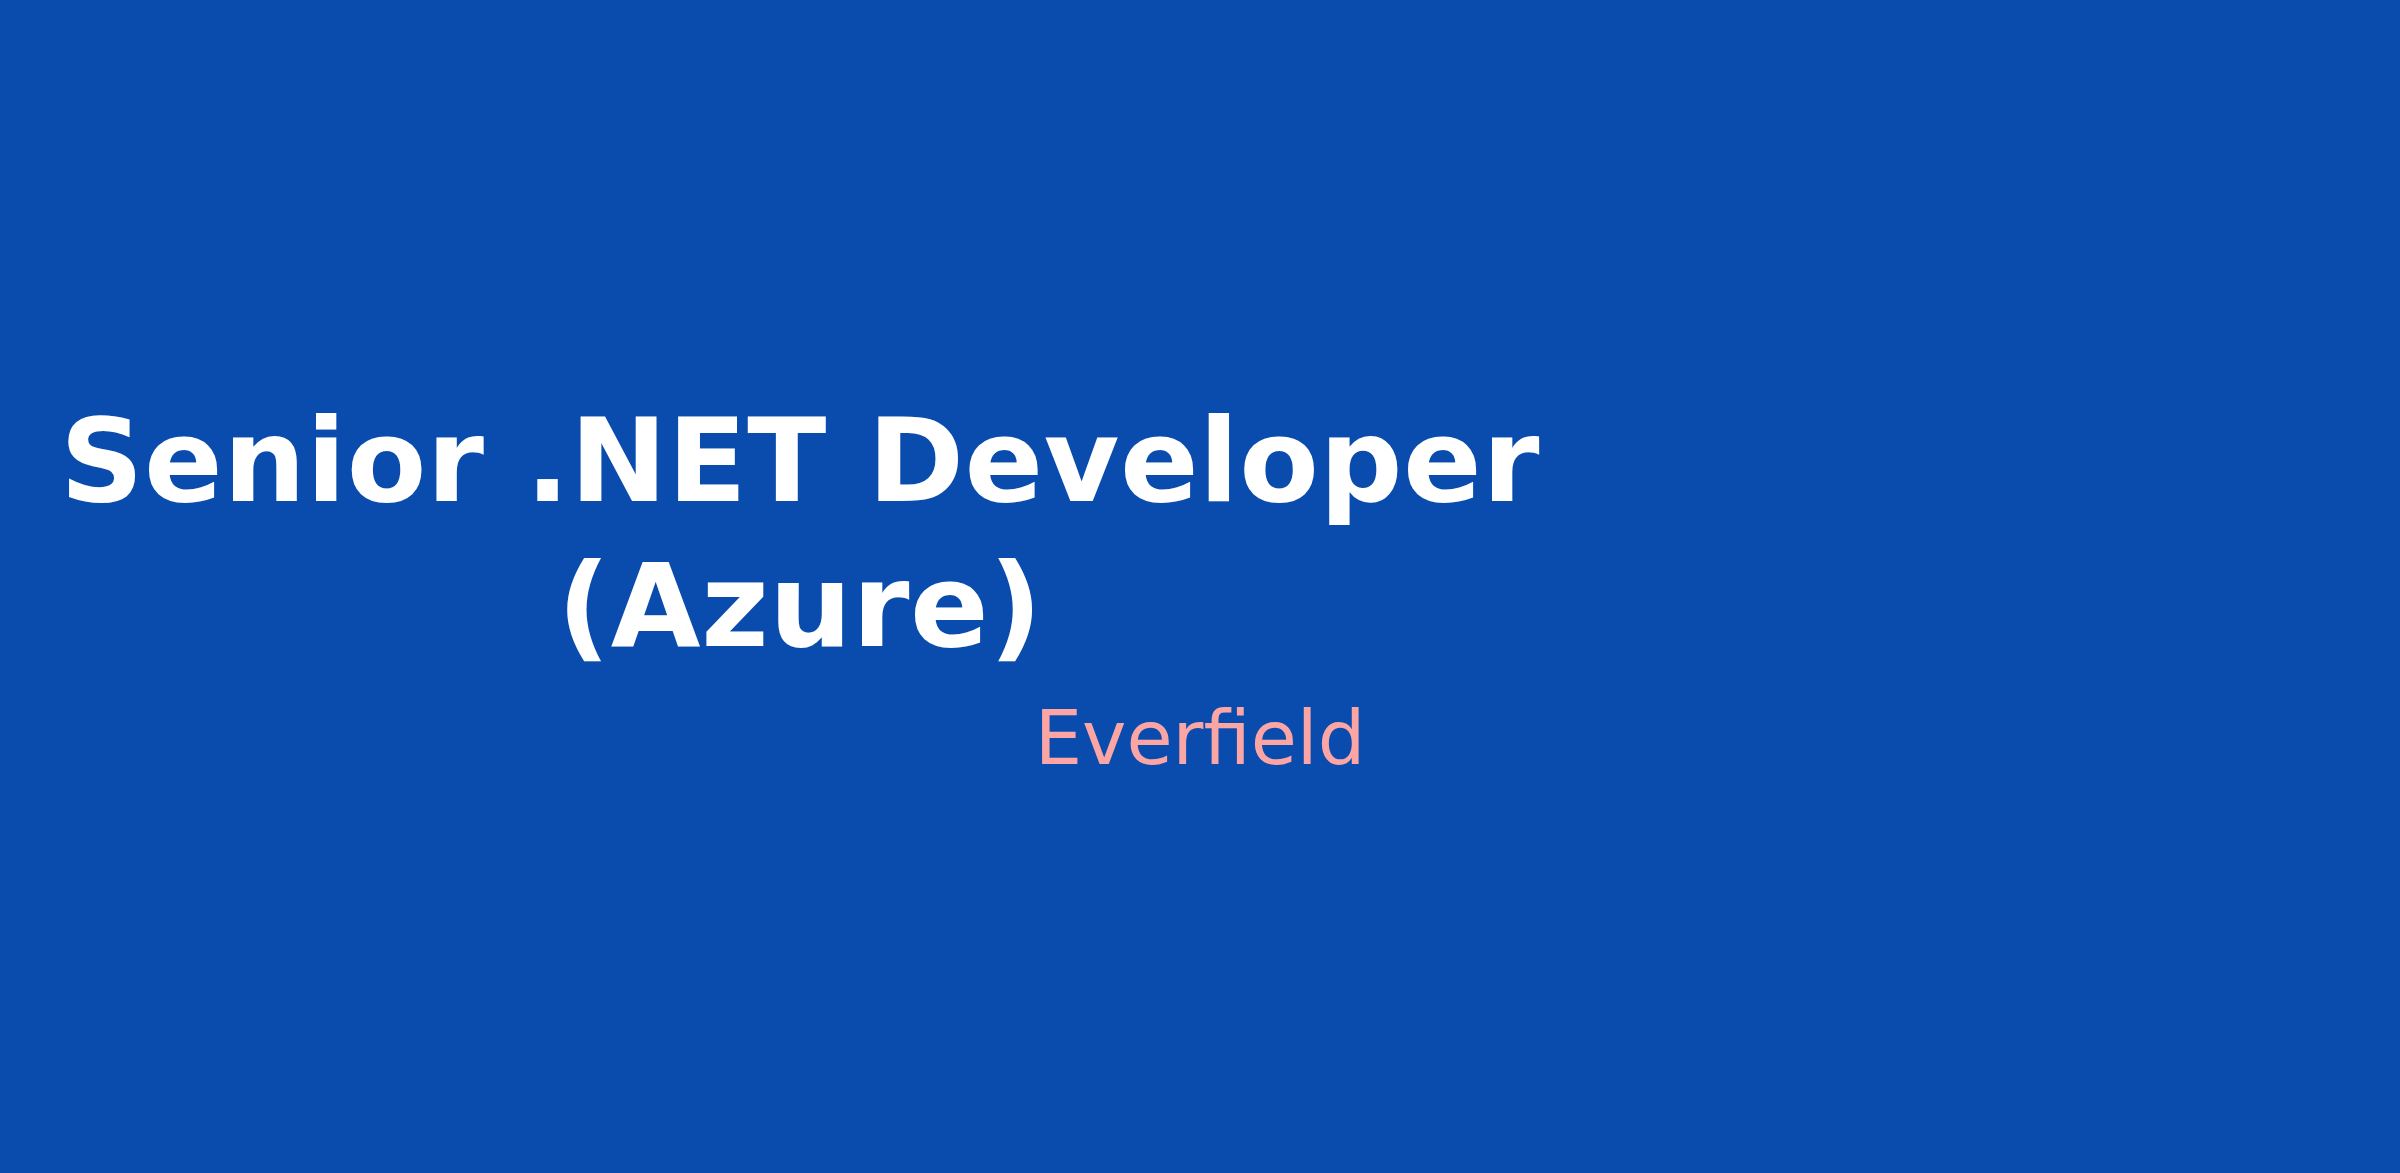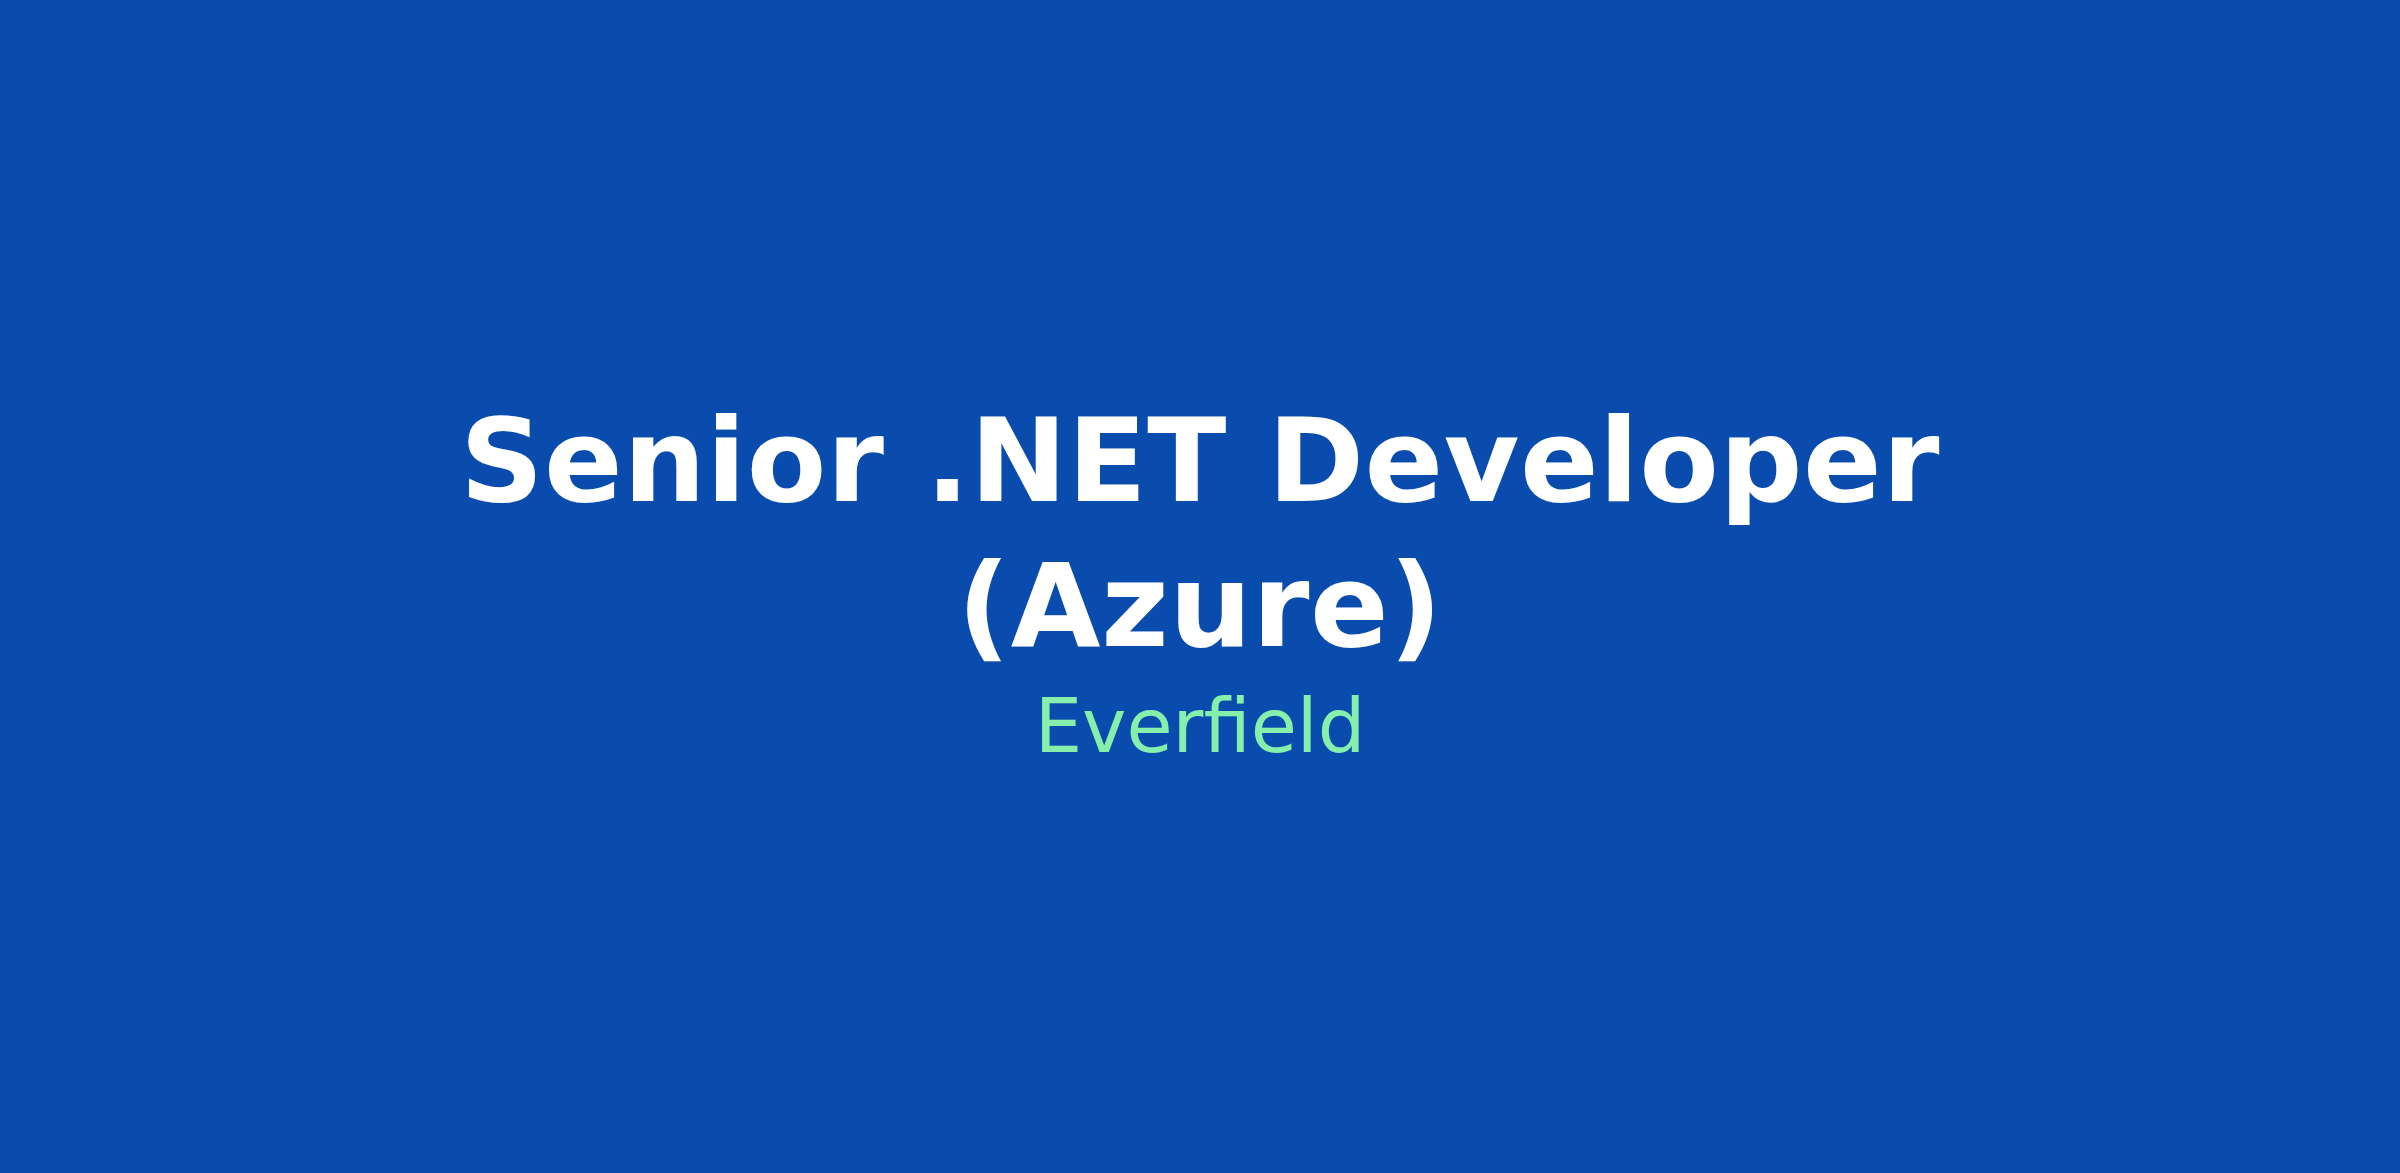--- a/index.html
+++ b/index.html
@@ -26,22 +26,22 @@
     box-sizing: border-box;
   }
 
   .hero-block {
     position: absolute;
     left: 0;
     right: 0;
     top: 388px;
     display: flex;
     flex-direction: column;
-    align-items: center;
     text-align: center;
+    gap: 12px;
   }
 
   .job-title {
     display: block;
     font-family: "DejaVu Sans", "Liberation Sans", sans-serif;
     font-weight: 700;
     font-size: 116px;
     line-height: 145px;
     letter-spacing: 0.5px;
     color: #ffffff;
@@ -63,15 +63,15 @@
     padding: 0;
     text-align: center;
   }
 </style>
 </head>
 <body style="background: rgb(10, 76, 174);">
 
 <div class="card" style="background: rgb(10, 76, 174);">
   <div class="hero-block">
     <h1 class="job-title" style="color: rgb(255, 255, 255);">Senior .NET Developer (Azure)</h1>
-    <div class="company-name" style="color: #86efac;">Everfield</div>
+    <div class="company-name" style="color: #fca5a5;">Everfield</div>
   </div>
 </div>
 
 </body></html>

